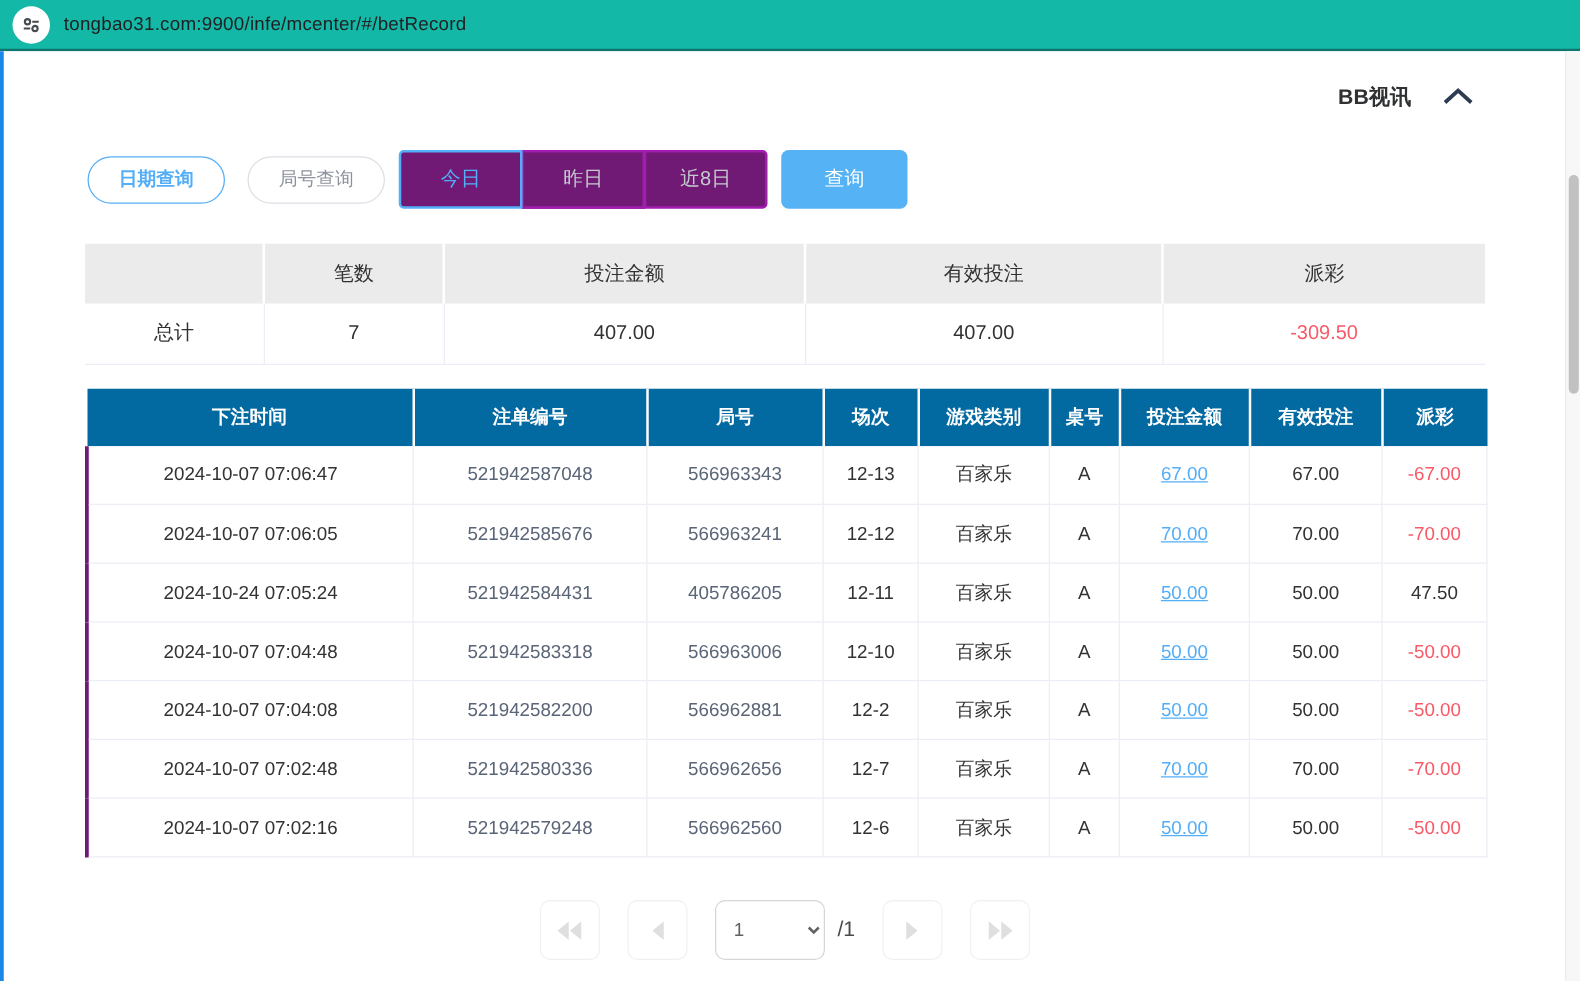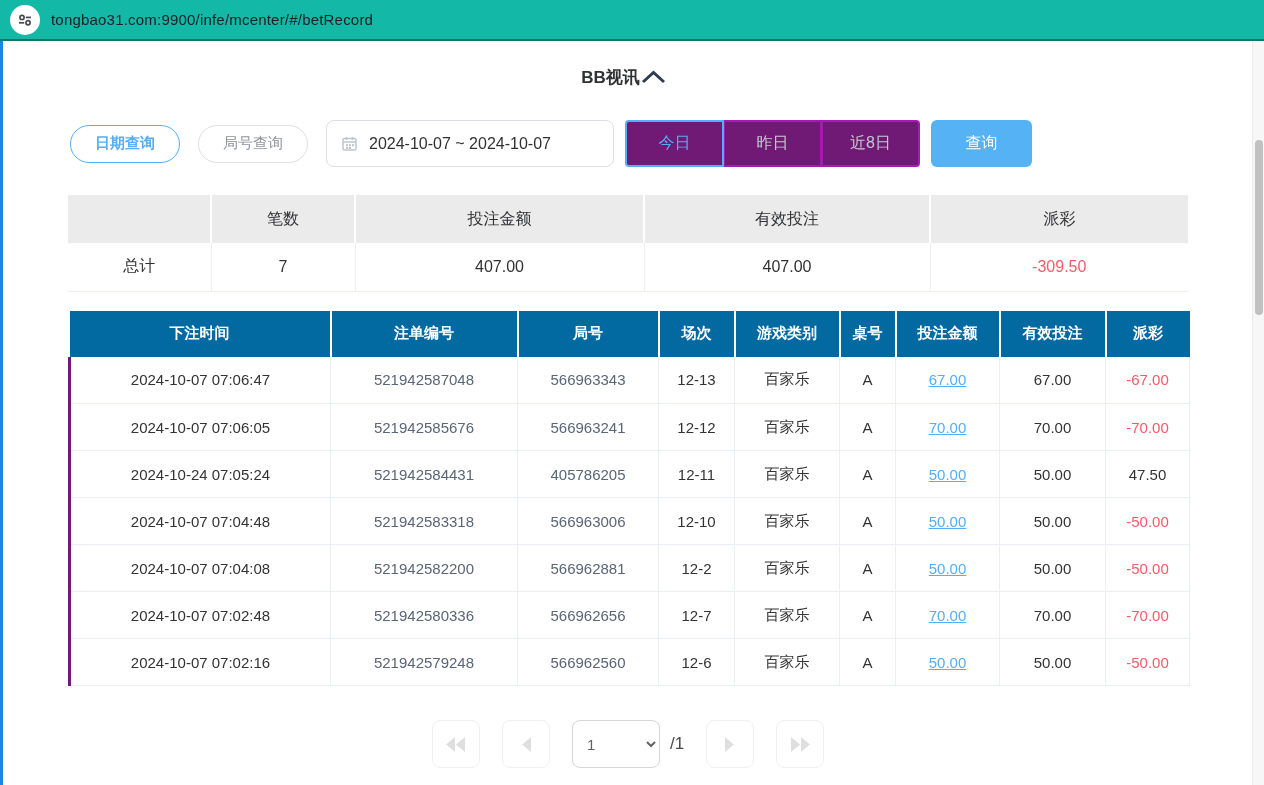--- a/index.html
+++ b/index.html
@@ -30,21 +30,21 @@
     background:#f7f7f7; border-left:1px solid #ececec;
   }
   .scroll-thumb {
     position:absolute; top:99px; left:2px; width:8px; height:175px;
     background:#c1c1c1; border-radius:4px;
   }
 
   .panel { margin-left:65px; width:1120px; }
 
   
-  .title-row { margin-top:23px; display:flex; align-items:center; justify-content:center; height:26px; }
+  .title-row { margin-top:23px; display:flex; align-items:center; justify-content:flex-end; height:26px;gap:24px; }
   .panel-title { font-size:17px; font-weight:bold; color:#303133; }
   .collapse-btn { margin-right:8px; cursor:pointer; display:flex; align-items:center; }
 
   
   .filter-row { margin-top:30px; display:flex; align-items:center; height:47px; }
   .pill-btn {
     height:38px; padding:0 24px; border-radius:19px; background:#fff;
     font-size:15px; display:flex; align-items:center; cursor:pointer;
   }
   .pill-btn.active { border:1px solid #54aef8; color:#54aef8; font-weight:bold; margin-left:2px; }
@@ -139,36 +139,20 @@
         <svg width="27" height="16" viewBox="0 0 27 16">
           <polyline points="3,13 13.5,3.5 24,13" fill="none" stroke="#2e3c52" stroke-width="3"></polyline>
         </svg>
       </div>
     </div>
 
     <div class="filter-row">
       <div class="pill-btn active">日期查询</div>
       <div class="pill-btn idle">局号查询</div>
 
-      <div class="date-input">
-        <span class="cal">
-          <svg width="17" height="17" viewBox="0 0 17 17">
-            <rect x="2" y="3.5" width="13" height="11.5" rx="1.5" fill="none" stroke="#c0c4cc" stroke-width="1.5"></rect>
-            <line x1="2.5" y1="7" x2="14.5" y2="7" stroke="#c0c4cc" stroke-width="1.5"></line>
-            <line x1="5.5" y1="2" x2="5.5" y2="5" stroke="#c0c4cc" stroke-width="1.5"></line>
-            <line x1="11.5" y1="2" x2="11.5" y2="5" stroke="#c0c4cc" stroke-width="1.5"></line>
-            <rect x="5" y="9.2" width="2" height="2" fill="#c0c4cc"></rect>
-            <rect x="8" y="9.2" width="2" height="2" fill="#c0c4cc"></rect>
-            <rect x="11" y="9.2" width="2" height="2" fill="#c0c4cc"></rect>
-            <rect x="5" y="12" width="2" height="2" fill="#c0c4cc"></rect>
-            <rect x="8" y="12" width="2" height="2" fill="#c0c4cc"></rect>
-          </svg>
-        </span>
-        <span class="range-text">2024-10-07 ~ 2024-10-07</span>
-      </div>
 
       <div class="quick-group">
         <div class="quick-btn active">今日</div>
         <div class="quick-btn">昨日</div>
         <div class="quick-btn">近8日</div>
       </div>
 
       <button class="search-btn">查询</button>
     </div>
 

